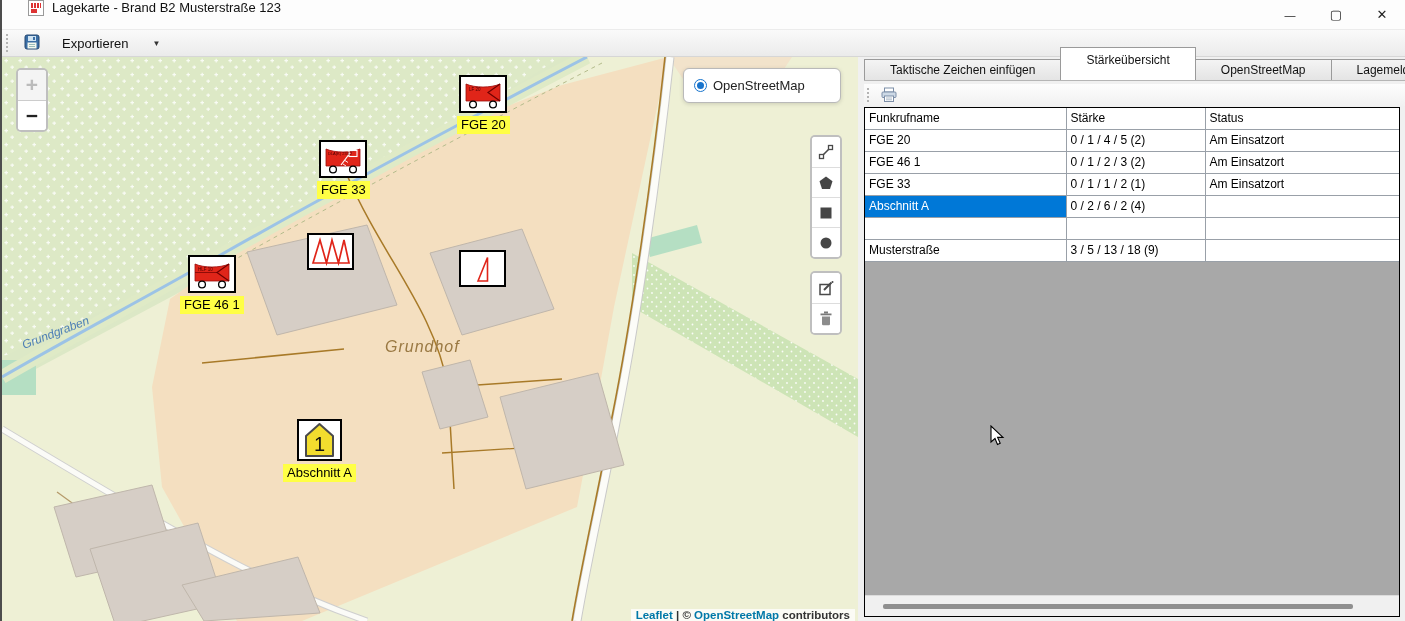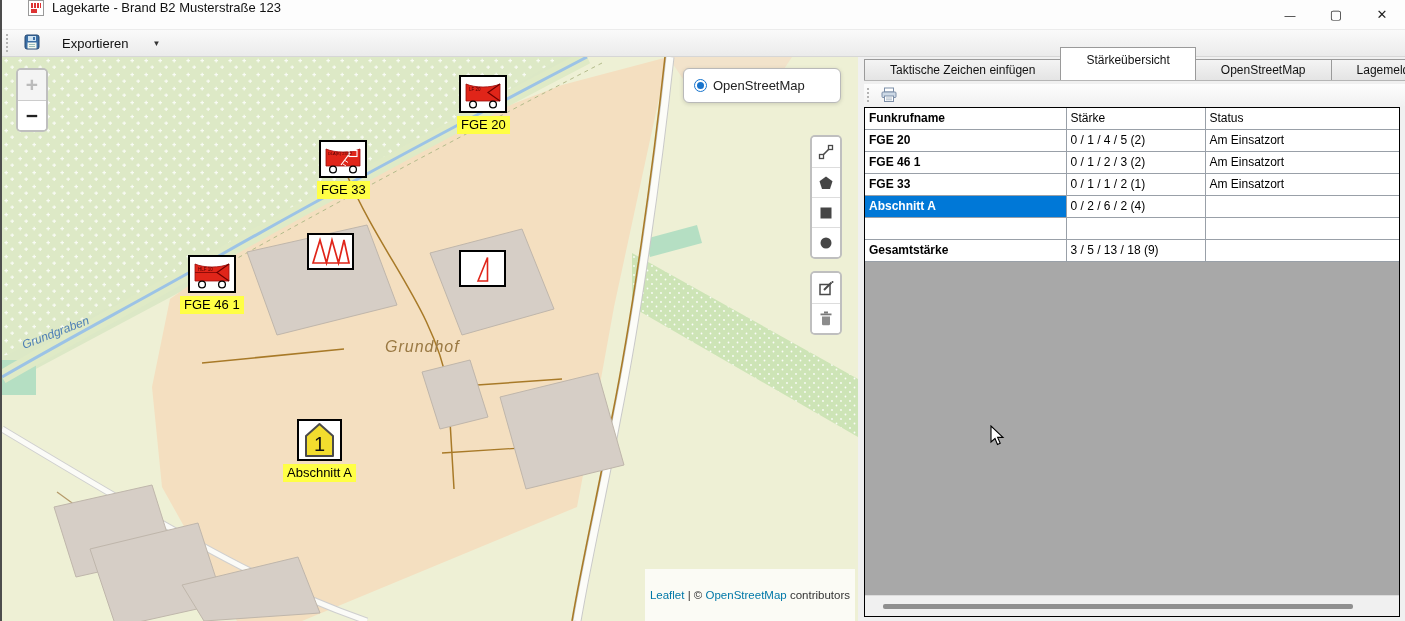--- a/index.html
+++ b/index.html
@@ -56,21 +56,21 @@
   .radio.on::after { content:""; position:absolute; left:2px; top:2px; width:7px; height:7px;
     border-radius:50%; background:#1874cd; }
 
   .drawbar { position:absolute; left:808px; width:32px; border:2px solid rgba(0,0,0,0.25);
     border-radius:5px; overflow:hidden; background:#fff; }
   .drawbar.g1 { top:78px; } .drawbar.g2 { top:214px; }
   .drawbtn { width:100%; height:30px; display:flex; align-items:center; justify-content:center; background:#fff; }
   .drawbtn + .drawbtn { border-top:1px solid #ddd; }
 
   .attribution { position:absolute; right:3px; bottom:0; background:rgba(255,255,255,0.75);
-    font-size:11.5px; color:#333; padding:20px 5px; }
+    font-size:11.5px; color:#333; padding:0 5px;font-weight:bold; }
   .attribution .lnk { color:#0078a8; }
 
   
   .tabstrip { position:absolute; left:1px; top:1px; right:2px; height:23px; display:flex; align-items:flex-end;
     border-bottom:1px solid #b5b5b5; }
   .tab { font-size:12px; color:#111; padding:3px 25px 4px; height:21px; background:linear-gradient(#f4f4f4,#e4e4e4);
     border:1px solid #9a9a9a; border-bottom:none; margin-right:-1px; white-space:nowrap; cursor:default; }
   .tab.active { background:#fff; height:33px; position:relative; z-index:2; padding-top:5px; }
 
   .panel-toolbar { position:absolute; left:1px; top:27px; right:2px; height:22px;
@@ -79,21 +79,21 @@
   .toolbtn { margin-left:5px; padding:1px 2px; border:1px solid transparent; border-radius:2px; display:flex; }
 
   
   .grid { position:absolute; left:1px; top:50px; width:536px; height:510px; border:1px solid #000;
     background:#a8a8a8; overflow:hidden; }
   table.dgv { border-collapse:collapse; width:100%; table-layout:fixed; background:#fff; }
   .dgv th, .dgv td { border:1px solid #99a0a8; font-size:12px; font-weight:normal; text-align:left;
     color:#000; padding:0 4px; height:21px; overflow:hidden; white-space:nowrap; background:#fff; }
   .dgv td { height:22px; }
   .dgv th { border-top:none; }
-  .dgv th:first-child, .dgv td:first-child { border-left:none;font-weight:bold; }
+  .dgv th:first-child, .dgv td:first-child { border-left:none; }
   .dgv th:last-child, .dgv td:last-child { border-right:none;margin-left:12px; }
   .dgv td.sel { background:#0078d7; color:#fff; }
   .dgv td.indent { padding-left:9px; }
 
   .hscroll { position:absolute; left:0; right:0; bottom:0; height:21px; background:#f0f0f0;
     border-top:1px solid #dcdcdc; }
   .hthumb { position:absolute; left:18px; right:46px; top:8px; height:5px; background:#8f8f8f; border-radius:2px; }
 
   .cursor { position:absolute; left:127px; top:368px; z-index:50; pointer-events:none; }
 
@@ -380,21 +380,21 @@
             <td class="sel">Abschnitt A</td>
             <td>0 / 2 / 6 / 2 (4)</td>
             <td></td>
           </tr>
           <tr>
             <td></td>
             <td></td>
             <td></td>
           </tr>
           <tr>
-            <td>Gesamtstärke</td>
+            <td>Musterstraße</td>
             <td>3 / 5 / 13 / 18 (9)</td>
             <td></td>
           </tr>
         </tbody>
       </table>
       <div class="hscroll">
         <div class="hthumb"></div>
       </div>
     </div>
 

